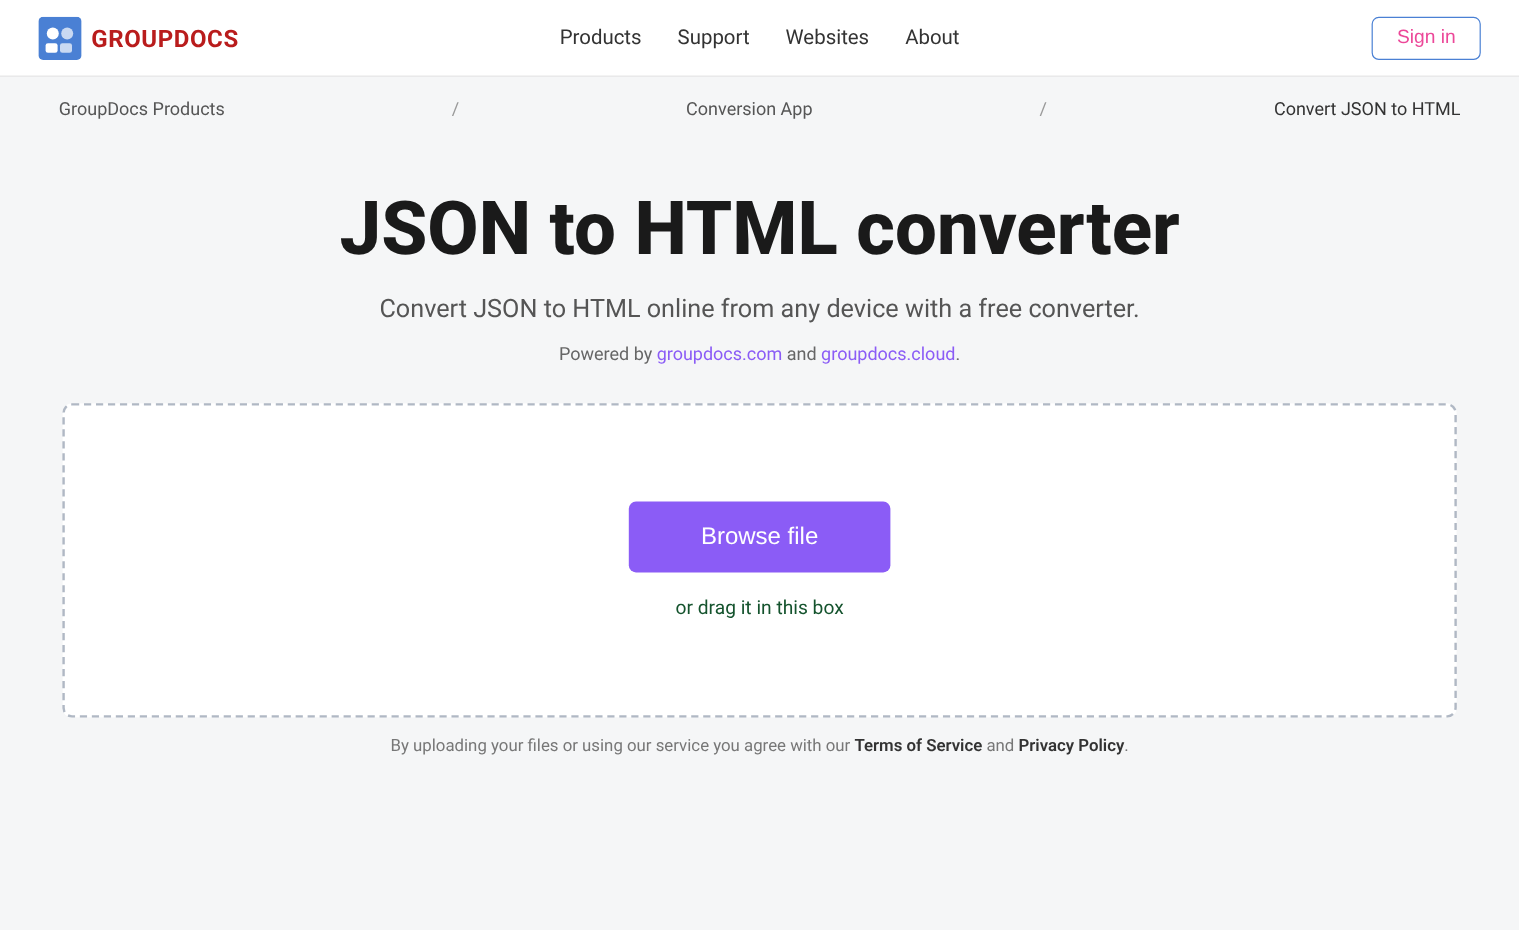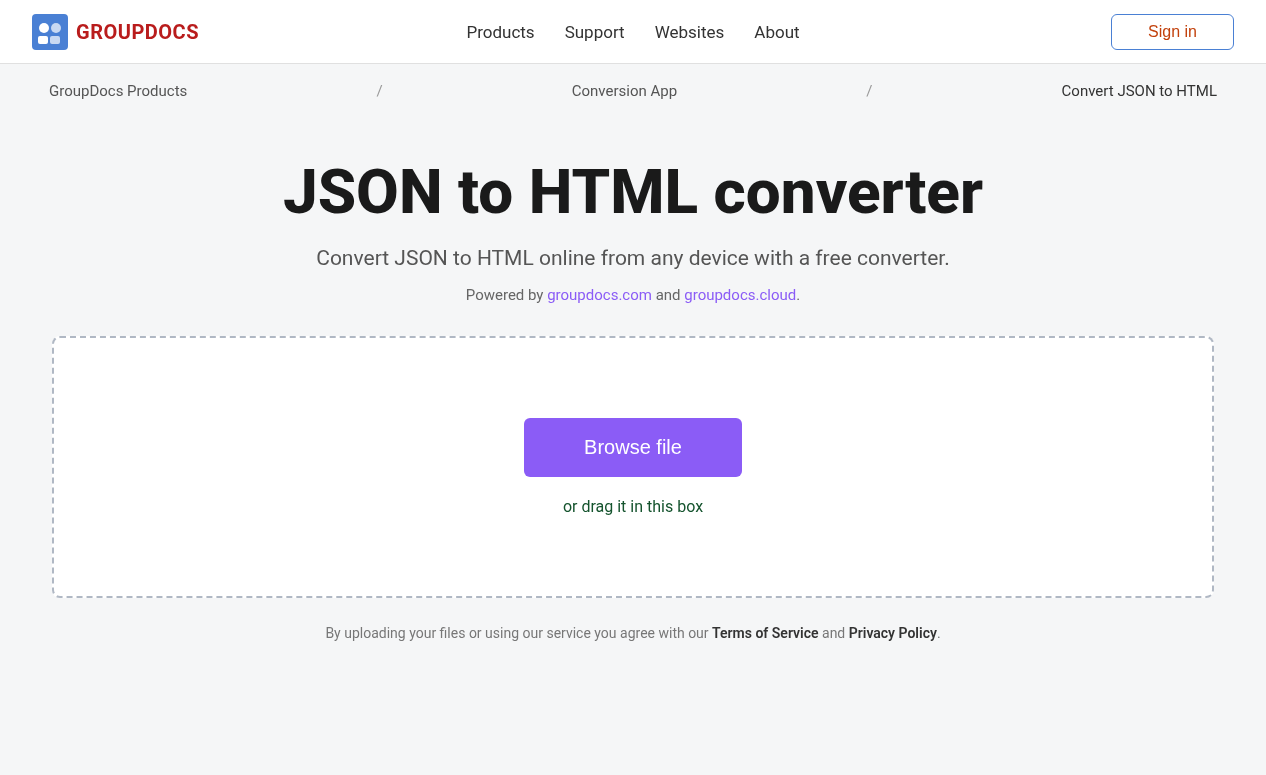--- a/index.html
+++ b/index.html
@@ -61,23 +61,23 @@
       font-weight: 400;
     }
 
     .header-right {
       display: flex;
       align-items: center;
     }
 
     .sign-in-btn {
       border: 1.5px solid #4a80d4;
-      color: #c2410c;
+      color: #ec4899;
       background: transparent;
-      padding: 8px 36px;
+      padding: 8px 20px;
       border-radius: 6px;
       font-size: 16px;
       cursor: pointer;
       font-weight: 400;
     }
 
     
     .breadcrumb {
       display: flex;
       align-items: center;
@@ -168,21 +168,21 @@
       font-weight: 400;
     }
 
     .drop-hint {
       font-size: 16px;
       color: #14532d;
     }
 
     
     .footer-note {
-      margin-top: 27px;
+      margin-top: 16px;
       font-size: 14px;
       color: #777;
       text-align: center;
     }
 
     .footer-note a {
       color: #333;
       font-weight: 600;
       text-decoration: none;
     }

